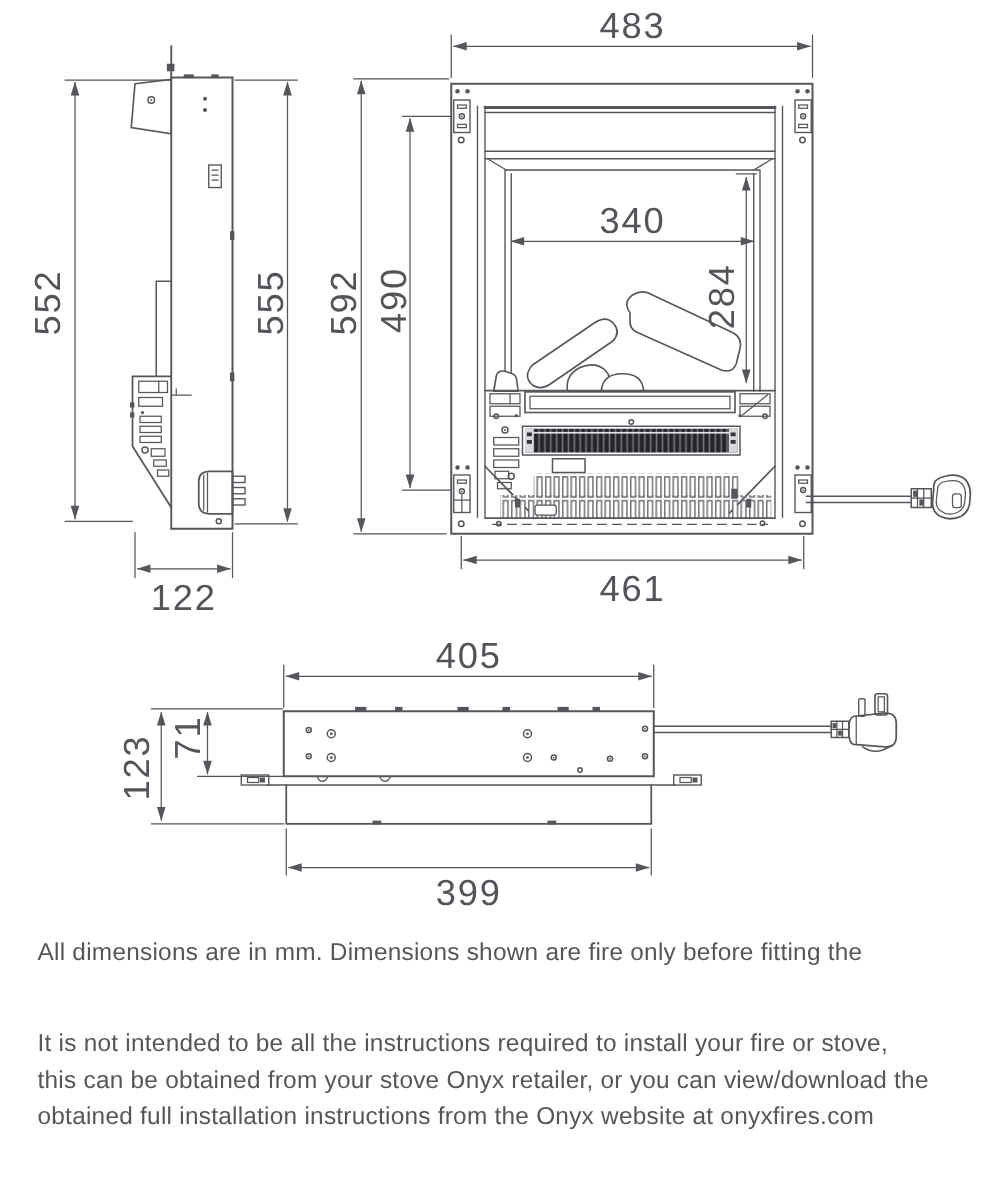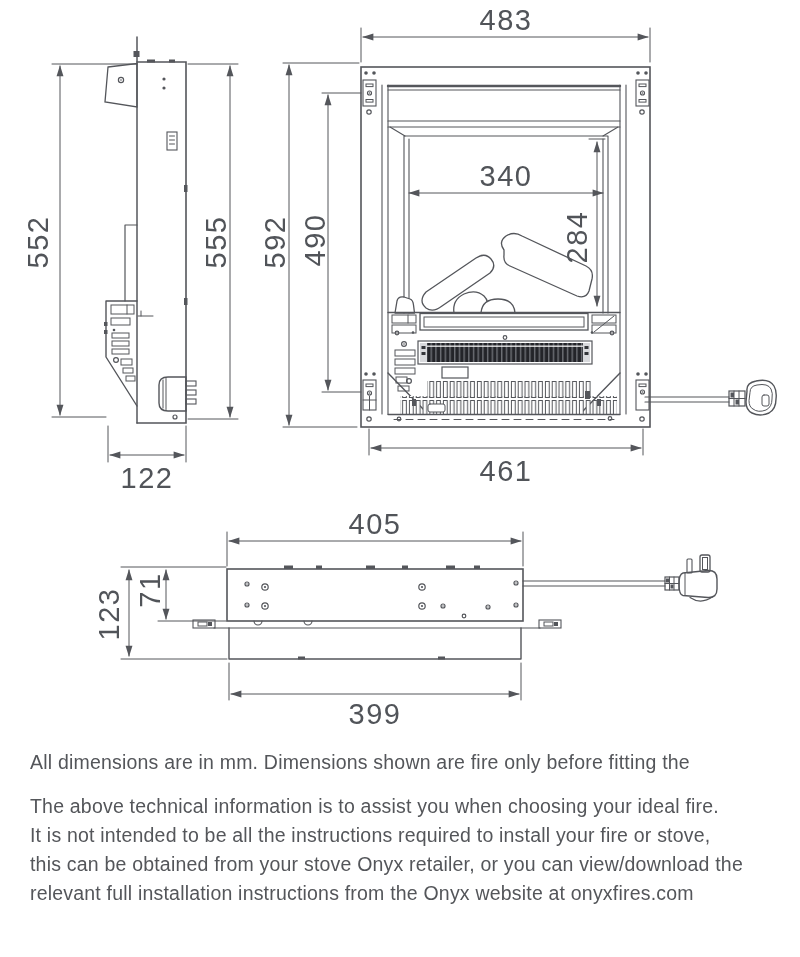--- a/index.html
+++ b/index.html
@@ -340,16 +340,16 @@
       <path d="M229,663 V700 M521,663 V700" stroke-width="1"></path>
       <path d="M231,694 H519" stroke-width="1" marker-start="url(#arr)" marker-end="url(#arr)"></path>
       <text class="dim" x="375" y="724" text-anchor="middle" stroke="none">399</text>
     </g>
   </g>
 </svg>
 
 
 <div class="notes">
   <p><span>All dimensions are in mm. Dimensions shown are fire only before fitting the</span><br></p>
-  <p><span>The above technical information is to assist you when choosing your ideal fire.</span><br><span>It is not intended to be all the instructions required to install your fire or stove,</span><br><span>this can be obtained from your stove Onyx retailer, or you can view/download the</span><br><span>relevant full installation instructions from the Onyx website at onyxfires.com</span></p>
+  <p><br><span>It is not intended to be all the instructions required to install your fire or stove,</span><br><span>this can be obtained from your stove Onyx retailer, or you can view/download the</span><br><span>obtained full installation instructions from the Onyx website at onyxfires.com</span></p>
 </div>
 
 </div>
 
 </body></html>

